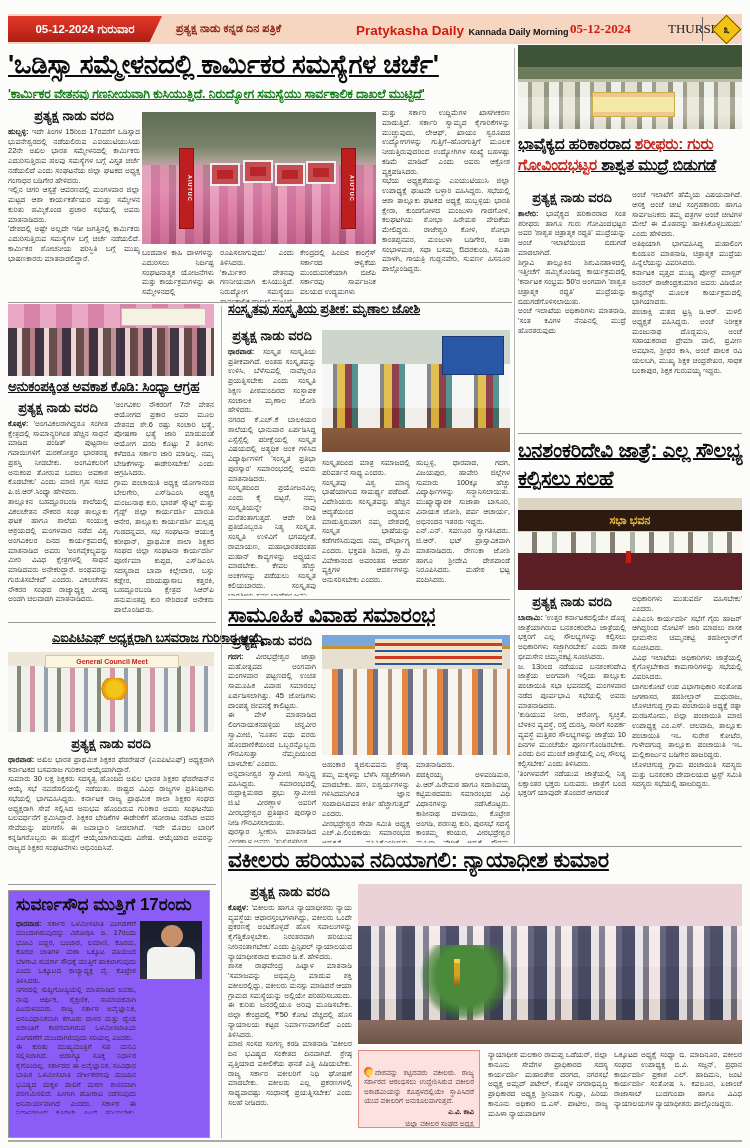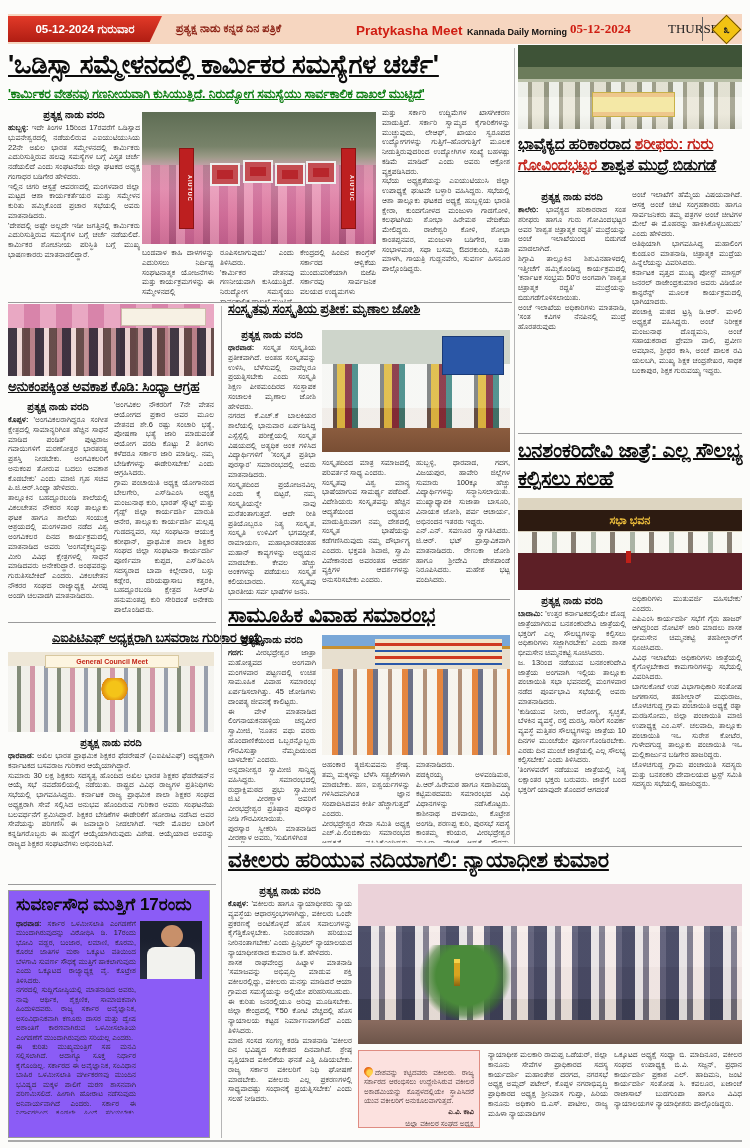--- a/index.html
+++ b/index.html
@@ -19,21 +19,21 @@
          font-family:"Liberation Serif",serif;}
   .mday{position:absolute;left:636px;top:7px;color:#222;font-size:13px;font-family:"Liberation Serif",serif;margin-left:24px;}
   .mdiv{position:absolute;left:694px;top:3px;height:24px;border-left:1.5px solid #666;}
   .badge{position:absolute;left:708px;top:5px;width:19px;height:19px;background:#f2c313;
          border:1.5px solid #6d4c00;transform:rotate(45deg);}
   .badge span{display:block;width:19px;height:19px;transform:rotate(-45deg);text-align:center;
               line-height:19px;font-size:11px;font-weight:bold;color:#232323;}
   
   .tx{position:absolute;overflow:hidden;font-size:7.5px;line-height:1.3;text-align:justify;color:#242424;}
   .pre{white-space:pre-line;}
-  .by{font-weight:bold;text-align:center;font-size:10px;color:#101010;margin-bottom:2px;}
+  .by{font-weight:bold;text-align:center;font-size:13px;color:#101010;margin-bottom:2px;}
   .dl{font-weight:bold;}
   .hd{position:absolute;font-weight:bold;color:#0c0c0c;line-height:1.1;letter-spacing:-0.2px;text-decoration:underline;}
   .red{color:#c3231a;}
   .rule-h{position:absolute;border-top:1px solid #9a9a9a;}
   .rule-v{position:absolute;border-left:1px solid #b5b5b5;}
   
   .ph{position:absolute;overflow:hidden;background:#9a9a92;}
   .ph-main{background:linear-gradient(180deg,#5e6d54 0%,#78836a 26%,#9b9a87 34%,#caa2ae 42%,
             #dd9cb7 58%,#d17ca0 78%,#b05d83 100%);}
   .ph-main::after{content:"";position:absolute;left:0;right:0;top:40%;bottom:0;
@@ -118,21 +118,21 @@
 </style>
 </head>
 <body>
 
 <div class="page">
 
   <header class="masthead">
     <div class="date-box">05-12-2024 ಗುರುವಾರ</div>
     <div class="tagline">ಪ್ರತ್ಯಕ್ಷ ನಾಡು ಕನ್ನಡ ದಿನ ಪತ್ರಿಕೆ</div>
     <div class="pname">
-      <span class="pn">Pratykasha Meet</span>
+      <span class="pn">Pratykasha Daily</span>
       <span class="ps">Kannada Daily Morning</span>
     </div>
     <div class="mdate">05-12-2024</div>
     <div class="mday">THURSDAY</div>
     <div class="mdiv"></div>
     <div class="badge">
         <span>೩</span>
       </div>
   </header>
 

